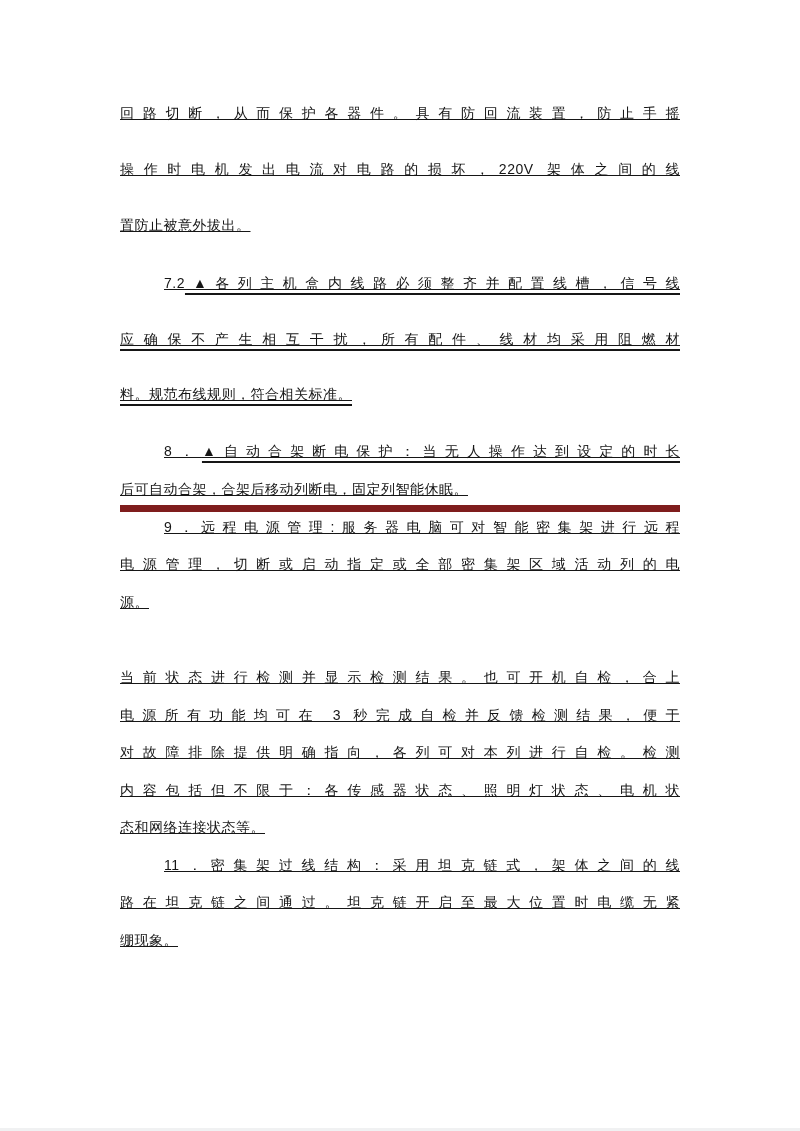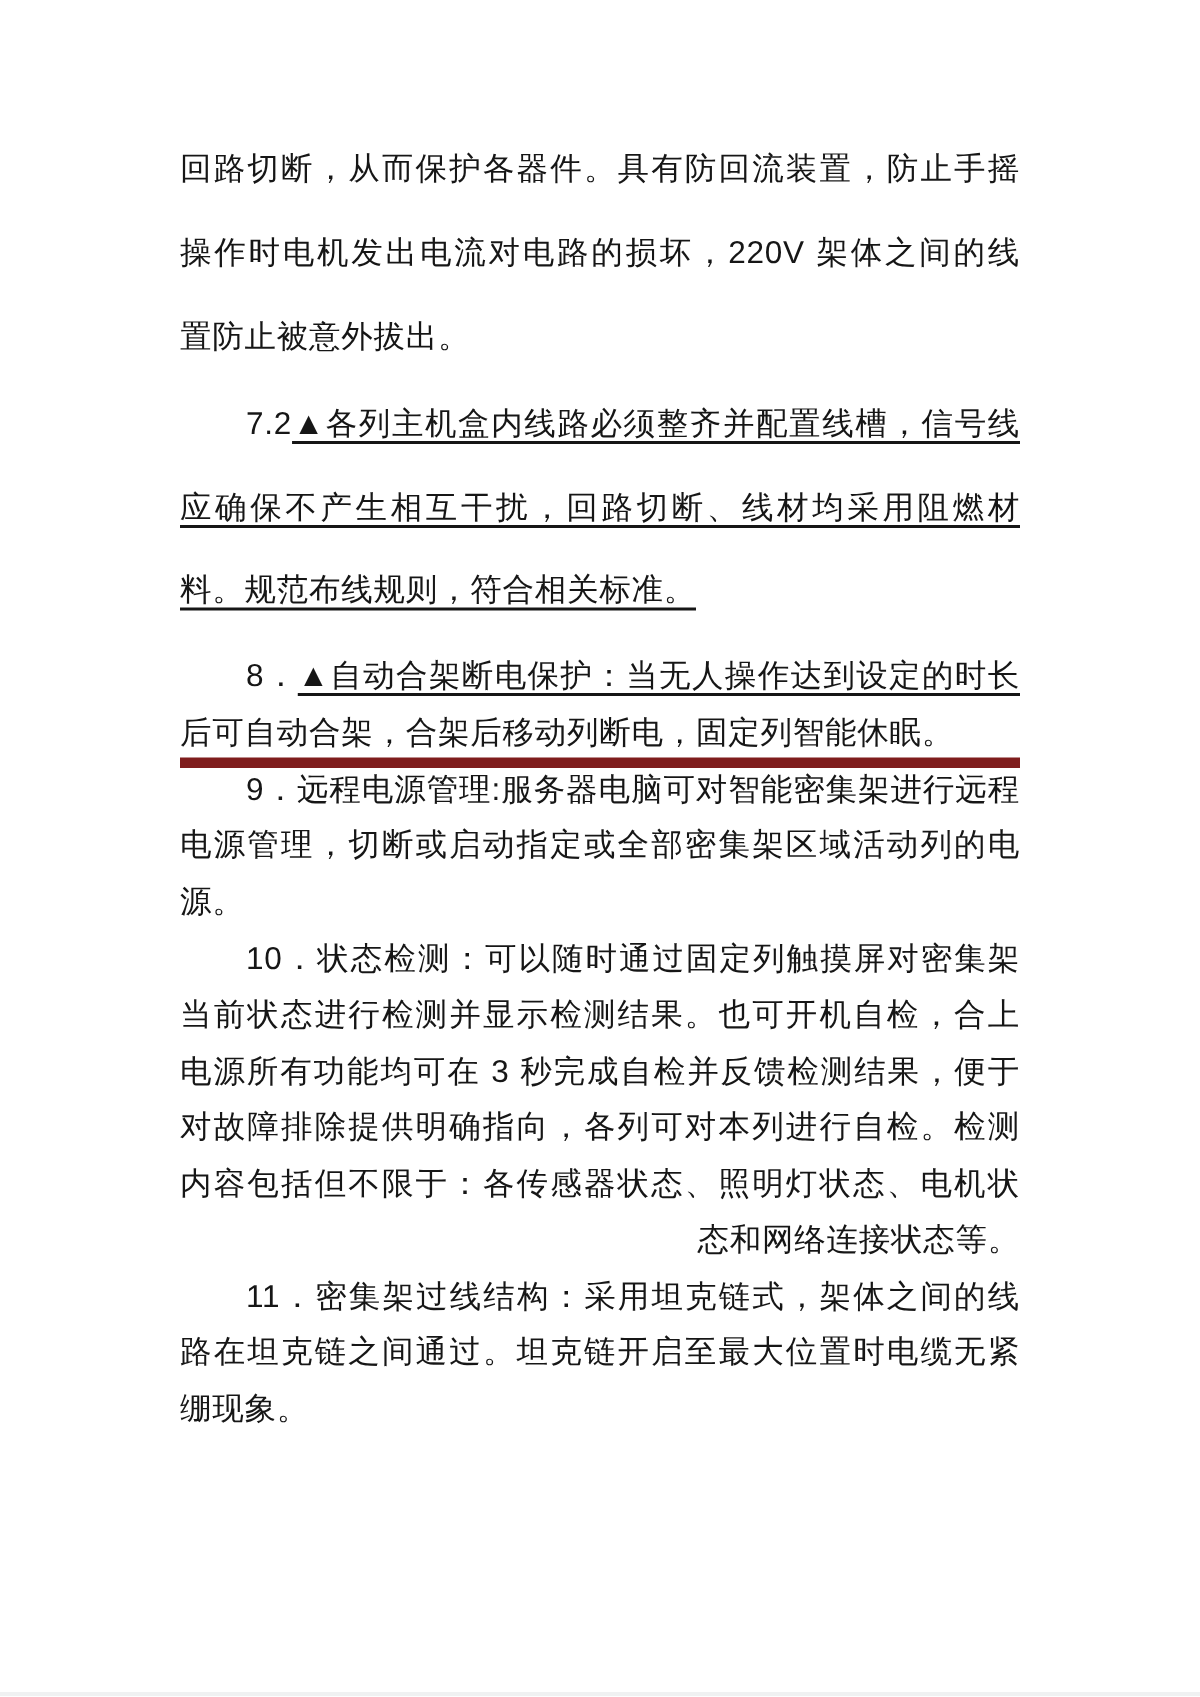--- a/index.html
+++ b/index.html
@@ -13,24 +13,25 @@
     height: 1131px;
     background: #ffffff;
     overflow: hidden;
     font-family: "Liberation Sans", sans-serif;
     color: #161616;
   }
   .line {
     position: absolute;
     left: 120px;
     width: 560px;
-    font-size: 21px;
+    font-size: 14px;
     line-height: 30px;
     white-space: normal;
     letter-spacing: 0.5px;
+    text-decoration: underline;
   }
   .j {
     text-align: justify;
     text-align-last: justify;
   }
   .indent {
     padding-left: 44px;
     width: 516px;
   }
   .u {
@@ -60,47 +61,46 @@
   .l6  { top: 436px; }
   .l7  { top: 474px; }
   .l8  { top: 512px; }
   .l9  { top: 549px; }
   .l10 { top: 587px; }
   .l11 { top: 625px; }
   .l12 { top: 662px; }
   .l13 { top: 700px; }
   .l14 { top: 737px; }
   .l15 { top: 775px; }
-  .l16 { top: 812px; text-align: right; }
+  .l16 { top: 812px; }
   .l17 { top: 850px; }
   .l18 { top: 887px; }
   .l19 { top: 925px; }
   .l20 { top: 971px; }
 </style>
 </head>
 <body>
 
 <div class="page">
 
   <div class="line l0 j">回路切断，从而保护各器件。具有防回流装置，防止手摇</div>
   <div class="line l1 j">操作时电机发出电流对电路的损坏，220V 架体之间的线</div>
   <div class="line l2">置防止被意外拔出。</div>
 
   <div class="line l3 j indent"><span>7.2</span><span class="u">▲各列主机盒内线路必须整齐并配置线槽，信号线</span></div>
-  <div class="line l4 j"><span class="u">应确保不产生相互干扰，回路切断、线材均采用阻燃材</span></div>
+  <div class="line l4 j"><span class="u">应确保不产生相互干扰，所有配件、线材均采用阻燃材</span></div>
   <div class="line l5"><span class="u">料。规范布线规则，符合相关标准。</span></div>
 
   <div class="line l6 j indent"><span>8．</span><span class="u">▲自动合架断电保护：当无人操作达到设定的时长</span></div>
   <div class="line l7 ufull">后可自动合架，合架后移动列断电，固定列智能休眠。</div>
 
   <div class="line l8 j indent">9．远程电源管理:服务器电脑可对智能密集架进行远程</div>
   <div class="line l9 j">电源管理，切断或启动指定或全部密集架区域活动列的电</div>
   <div class="line l10">源。</div>
 
-  <div class="line l11 j indent">10．状态检测：可以随时通过固定列触摸屏对密集架</div>
   <div class="line l12 j">当前状态进行检测并显示检测结果。也可开机自检，合上</div>
   <div class="line l13 j">电源所有功能均可在 3 秒完成自检并反馈检测结果，便于</div>
   <div class="line l14 j">对故障排除提供明确指向，各列可对本列进行自检。检测</div>
   <div class="line l15 j">内容包括但不限于：各传感器状态、照明灯状态、电机状</div>
   <div class="line l16">态和网络连接状态等。</div>
 
   <div class="line l17 j indent">11．密集架过线结构：采用坦克链式，架体之间的线</div>
   <div class="line l19">绷现象。</div>
   <div class="line l18 j">路在坦克链之间通过。坦克链开启至最大位置时电缆无紧</div>
 

